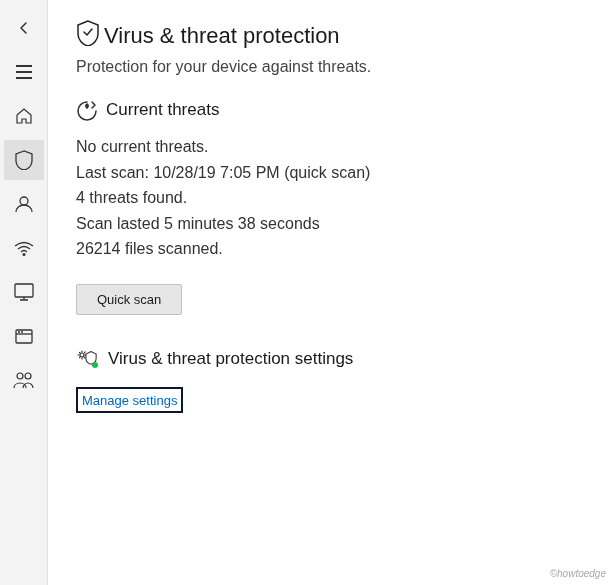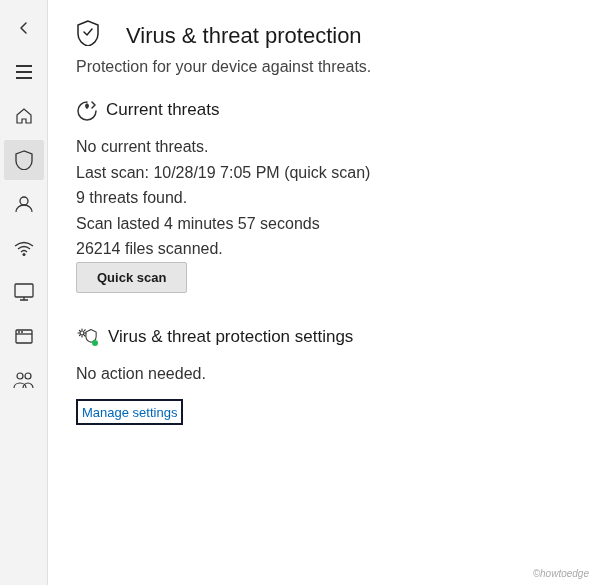--- a/index.html
+++ b/index.html
@@ -44,21 +44,21 @@
       flex: 1;
       padding: 20px 28px;
       overflow-y: auto;
       background: #fff;
     }
 
     
     .page-header {
       display: flex;
       align-items: center;
-      gap: 26px;
+      gap: 4px;
       margin-bottom: 6px;
     }
     .page-header-icon {
       font-size: 22px;
       color: #333;
     }
     .page-title {
       font-size: 22px;
       font-weight: 300;
       color: #1a1a1a;
@@ -87,31 +87,30 @@
       padding-left: 0;
     }
     .section-body p {
       font-size: 16px;
       color: #333;
       line-height: 1.6;
     }
 
     
     .btn-quick-scan {
-      margin-top: 0;
+      margin-top: 22px;
       margin-bottom: 14px;
       padding: 7px 20px;
       background: #e6e6e6;
       border: 1px solid #c0c0c0;
       border-radius: 2px;
       font-size: 13px;
       color: #1a1a1a;
       cursor: pointer;
       font-family: 'Segoe UI', Arial, sans-serif;
-      font-weight: bold;
     }
 
     
     .link-item {
       display: block;
       font-size: 13px;
       color: #0067b8;
       margin-bottom: 10px;
       cursor: pointer;
       text-decoration: none;
@@ -128,21 +127,21 @@
       font-size: 13px;
       color: #0067b8;
       cursor: pointer;
       text-decoration: none;
     }
 
     
     .watermark {
       position: fixed;
       bottom: 6px;
-      right: 25px;
+      right: 8px;
       font-size: 10px;
       color: #aaa;
       font-style: italic;
       margin-top: 20px;
     }
   </style>
 </head>
 <body>
 
 <nav class="sidebar">
@@ -226,44 +225,41 @@
           <path d="M11 2C6 2 2 6 2 11s4 9 9 9 9-4 9-9" stroke="#333" stroke-width="1.5" fill="none" stroke-linecap="round"></path>
           <path d="M16 2l3 3-3 3" stroke="#333" stroke-width="1.5" fill="none" stroke-linecap="round" stroke-linejoin="round"></path>
           <path d="M11 3L9 5c0 3 2 4 2 4s2-1 2-4z" fill="#333"></path>
         </svg>
       </span>
       <h2 class="section-title">Current threats</h2>
     </div>
     <div class="section-body">
       <p>No current threats.</p>
       <p>Last scan: 10/28/19 7:05 PM (quick scan)</p>
-      <p>9 threats found.</p>
-      <p>Scan lasted 4 minutes 57 seconds</p>
+      <p>4 threats found.</p>
+      <p>Scan lasted 5 minutes 38 seconds</p>
       <p>26214 files scanned.</p>
     </div>
     <button class="btn-quick-scan">Quick scan</button>
   </div>
 
   <div class="section">
     <div class="section-header">
       <span>
         <svg width="24" height="22" viewBox="0 0 24 22">
 
           <circle cx="6" cy="6" r="2" stroke="#333" stroke-width="1.2" fill="none"></circle>
           <path d="M6 2v1M6 9v1M2 6h1M9 6h1M3.5 3.5l.7.7M8.5 8.5l.7.7M3.5 8.5l.7-.7M8.5 3.5l.7-.7" stroke="#333" stroke-width="1.2" stroke-linecap="round"></path>
 
           <path d="M13 3L7 6v5c0 3.5 2.8 6.2 6 7 3.2-.8 6-3.5 6-7V6z" stroke="#333" stroke-width="1.2" fill="none" transform="translate(4, 0) scale(0.85)"></path>
           <circle cx="19" cy="16" r="3" fill="#1db954"></circle>
         </svg>
       </span>
       <h2 class="section-title">Virus &amp; threat protection settings</h2>
     </div>
-    <div class="section-body">
-      <p>No action needed.</p>
-    </div>
     <div style="margin-top: 12px;">
       <div class="manage-settings-wrap">
         <a class="manage-settings-link">Manage settings</a>
       </div>
     </div>
   </div>
 </main>
 
 <div class="watermark">©howtoedge</div>
 

